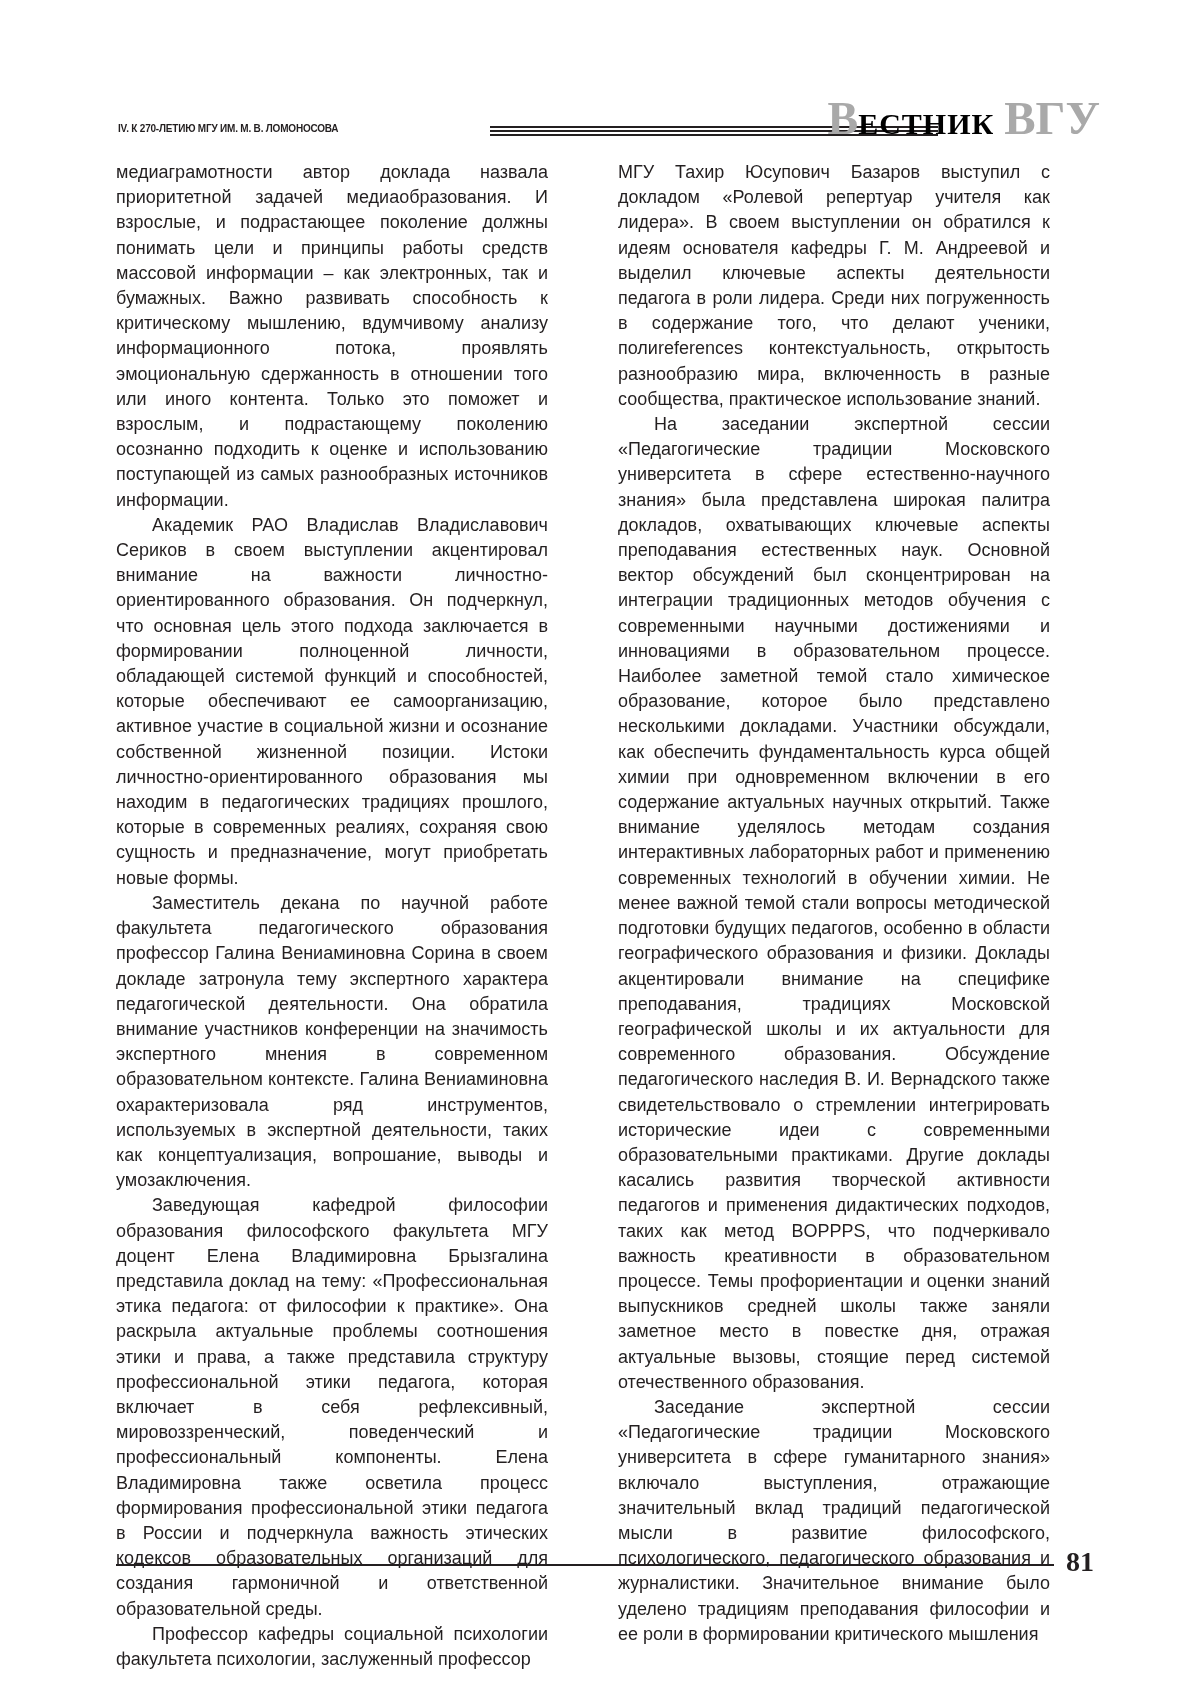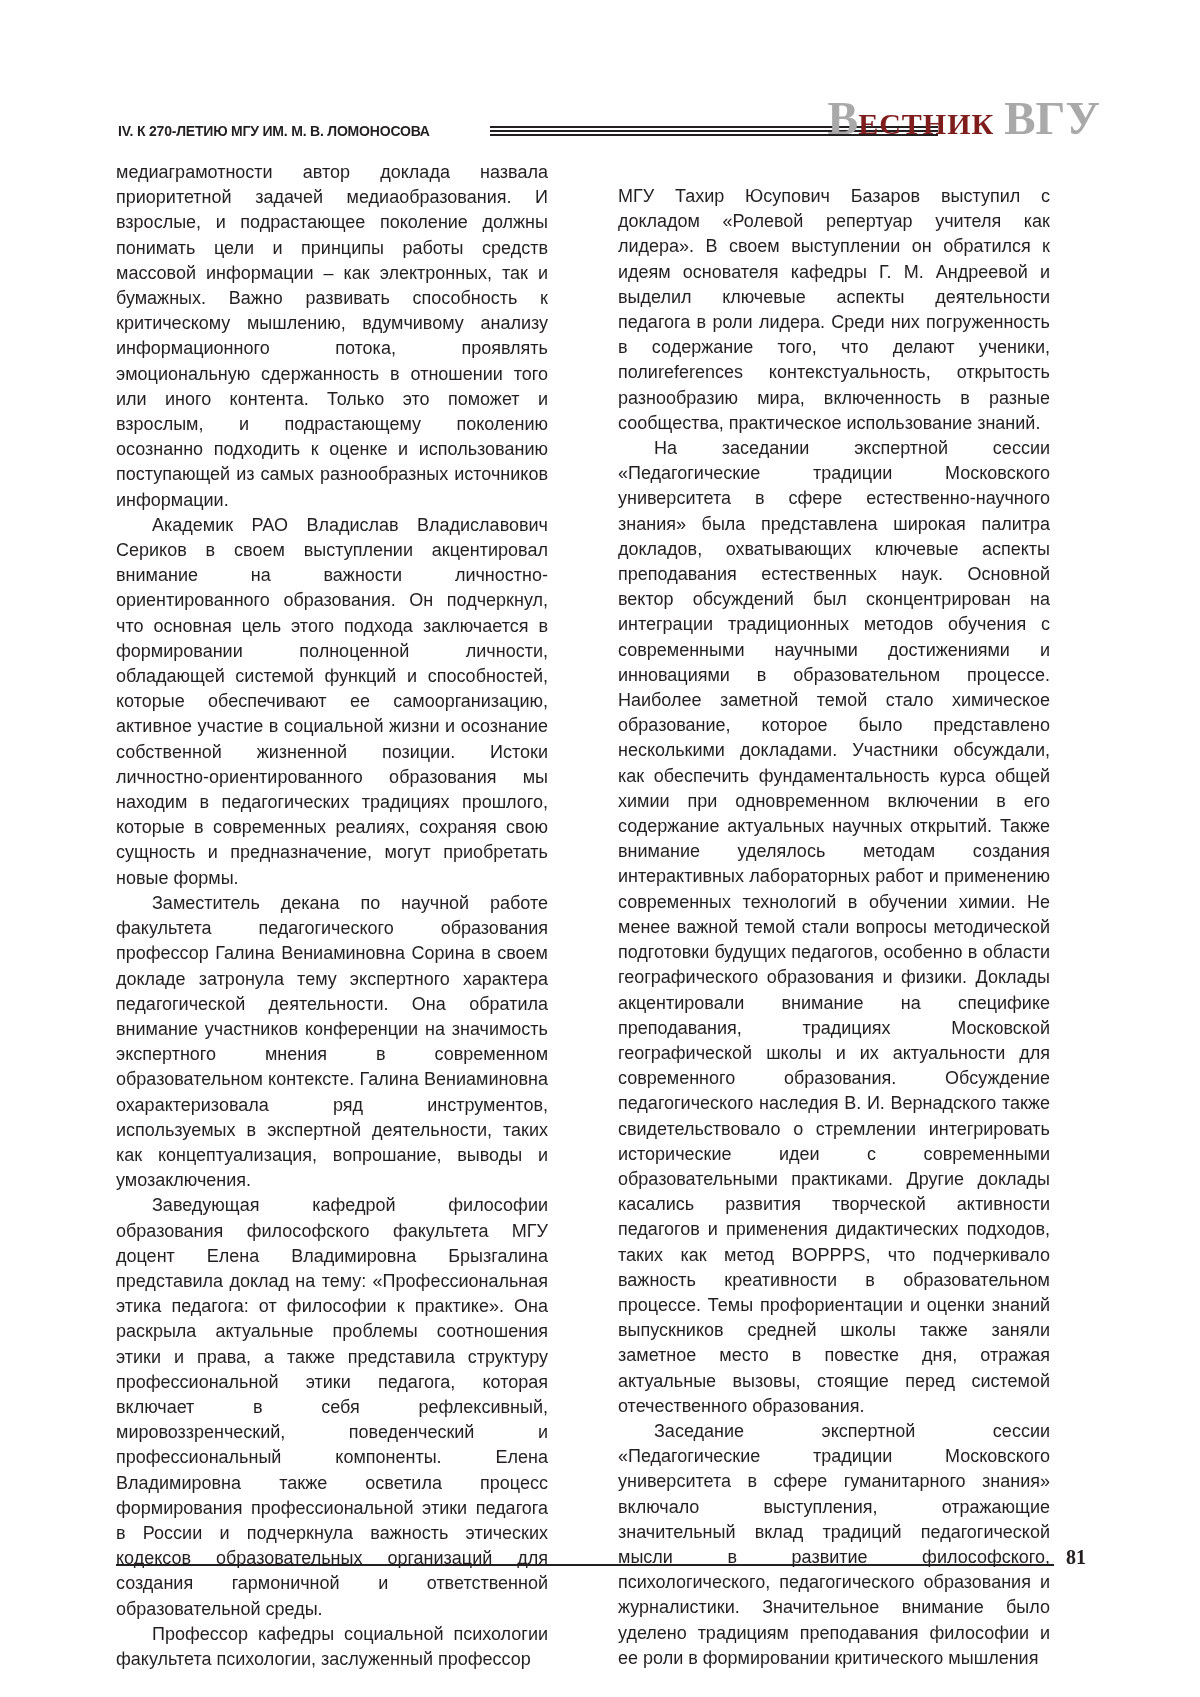--- a/index.html
+++ b/index.html
@@ -1,31 +1,31 @@
 <!DOCTYPE html>
 <html><head>
 <meta charset="utf-8">
 <style>
   html, body { margin: 0; padding: 0; background: #ffffff; }
   body { width: 1200px; height: 1697px; position: relative; overflow: hidden; color: #231f20; }
   .header { position: absolute; left: 118px; top: 95px; width: 982px; height: 50px; }
-  .running-head { position: absolute; left: 0; top: 28px; font-family: "Liberation Sans", sans-serif; font-size: 14px; font-weight: bold; letter-spacing: -0.2px; white-space: nowrap; }
+  .running-head { position: absolute; left: 0; top: 28px; font-family: "Liberation Sans", sans-serif; font-size: 10px; font-weight: bold; letter-spacing: -0.2px; white-space: nowrap; }
   .rule-lines { position: absolute; left: 372px; top: 31px; width: 448px; height: 10px; }
   .rule-lines div { height: 2px; background: #231f20; margin-bottom: 2px; }
   .logo { position: absolute; right: 0; top: 0; font-family: "Liberation Serif", serif; font-weight: bold; white-space: nowrap; line-height: 1; }
   .logo .big { font-size: 46px; color: #a9a9a9; }
-  .logo .small { font-size: 30px; color: #7f1d1d; letter-spacing: 1px; }
+  .logo .small { font-size: 30px; color: #000000; letter-spacing: 1px; }
   .logo .vgu { font-size: 47px; color: #a9a9a9; margin-left: 10px; }
   .col { position: absolute; top: 160px; width: 432px; font-family: Liberation Sans, sans-serif; font-size: 18px; line-height: 25.2px; text-align: justify; hyphens: manual; }
   .col-left { left: 116px; }
-  .col-right { left: 618px; margin-top: 24px; }
+  .col-right { left: 618px; }
   .col p { margin: 0; text-indent: 36px; }
   .col p.cont { text-indent: 0; }
   .footer-rule { position: absolute; left: 116px; top: 1564px; width: 938px; height: 2px; background: #231f20; }
-  .page-number { position: absolute; left: 1066px; top: 1546px; font-family: "Liberation Serif", serif; font-weight: bold; font-size: 20px; }
+  .page-number { position: absolute; left: 1066px; top: 1546px; font-family: "Liberation Serif", serif; font-weight: bold; font-size: 28px; }
 </style>
 </head>
 <body>
 
 <div class="header">
   <div class="running-head">IV. К 270-ЛЕТИЮ МГУ ИМ. М. В. ЛОМОНОСОВА</div>
   <div class="rule-lines">
       <div></div>
       <div></div>
       <div></div>

